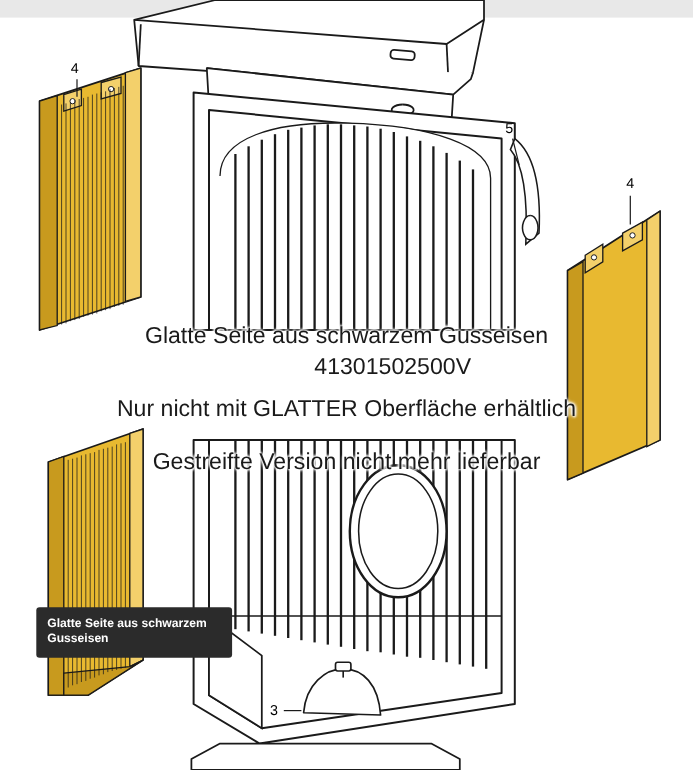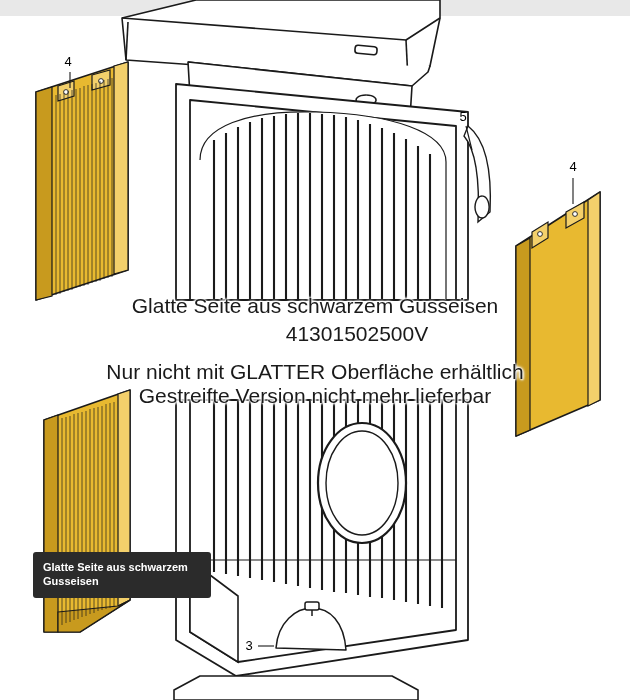--- a/index.html
+++ b/index.html
@@ -45,21 +45,21 @@
     color: #1a1a1a;
     font-family: "Liberation Sans", sans-serif;
     font-size: 21px;
     line-height: 28px;
     text-shadow: 0 0 3px #fff, 0 0 3px #fff, 0 0 4px #fff, 1px 1px 2px #fff, -1px -1px 2px #fff;
     pointer-events: none;
   }
   #overlay-line-1 { top: 292px; }
   #overlay-line-2 { top: 320px; padding-left: 42px; }
   #overlay-line-3 { top: 358px; }
-  #overlay-line-4 { top: 382px; }
+  #overlay-line-4 { top: 406px; }
 
   .tooltip {
     position: absolute;
     left: 33px;
     top: 552px;
     width: 178px;
     background: #2b2b2b;
     color: #ffffff;
     font-family: "Liberation Sans", sans-serif;
     font-size: 11px;

